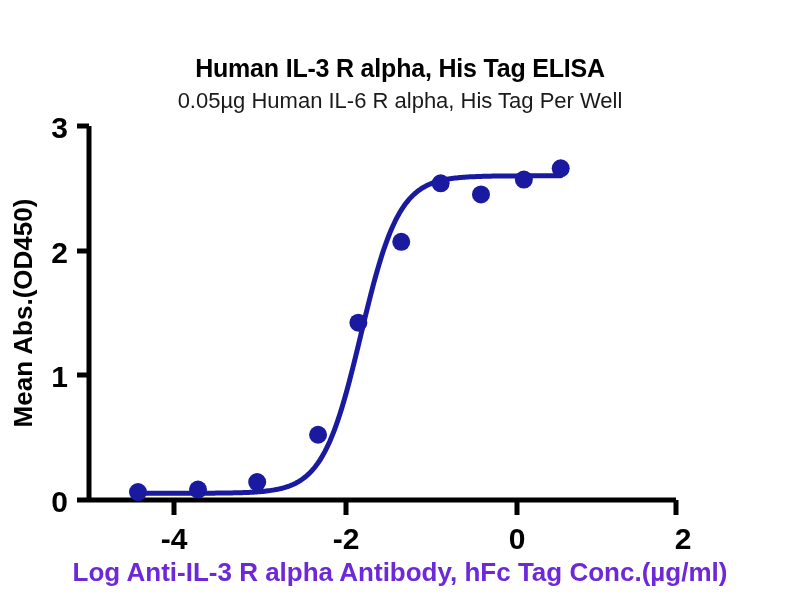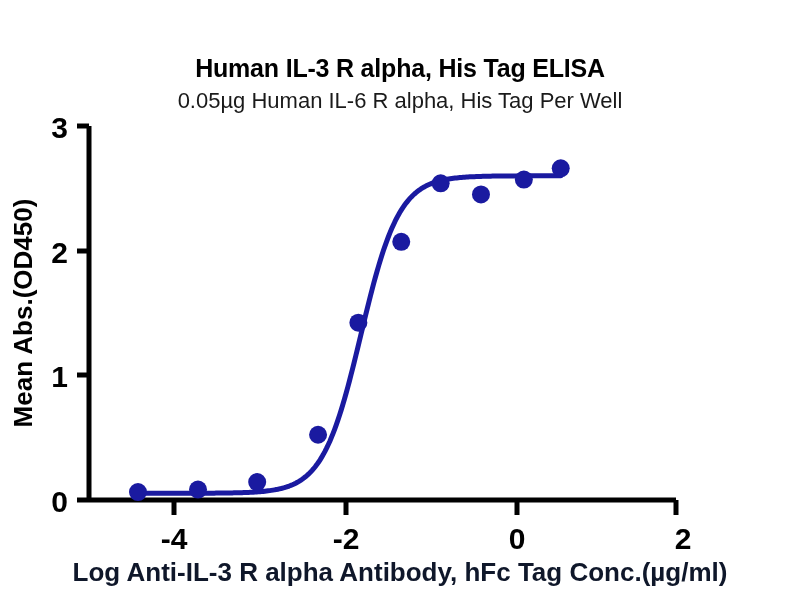--- a/index.html
+++ b/index.html
@@ -90,21 +90,21 @@
     position: absolute;
     left: 0;
     top: 556px;
     width: 800px;
     text-align: center;
   }
   .xaxis-title-text {
     font-family: "Liberation Sans", sans-serif;
     font-size: 26px;
     font-weight: bold;
-    color: #0f172a;
+    color: #6d28d9;
     white-space: nowrap;
     line-height: 32px;
   }
 </style>
 </head>
 <body>
 
 <div id="figure">
 
   <div class="title-block">

